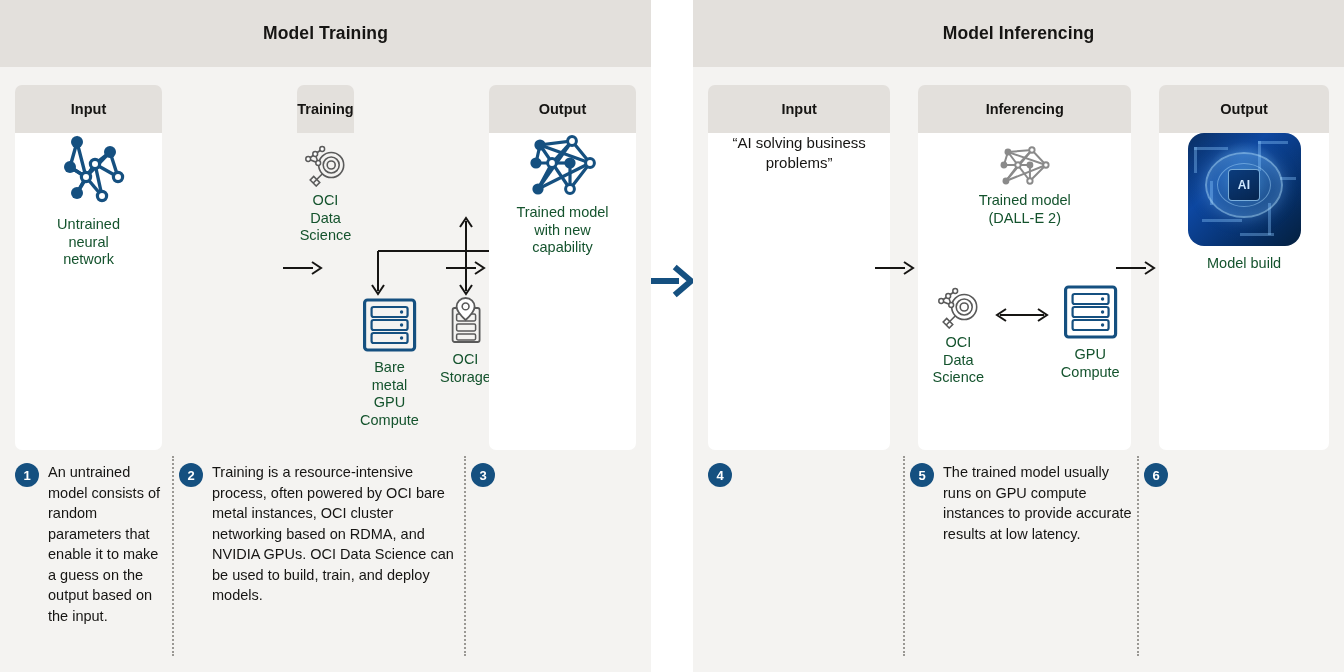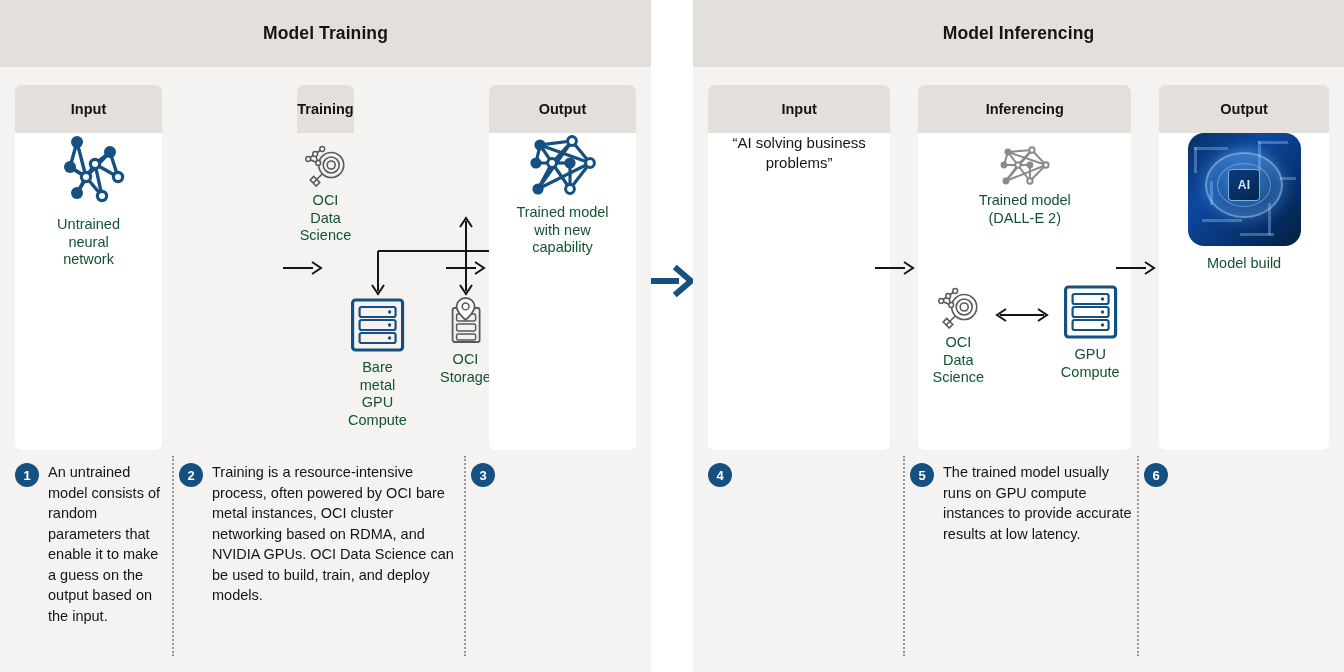--- a/index.html
+++ b/index.html
@@ -176,21 +176,21 @@
               <line x1="52" y1="118" x2="52" y2="158" stroke="#161513" stroke-width="2"></line>
               <path d="M46 152 L52 161 L58 152" fill="none" stroke="#161513" stroke-width="2"></path>
 
               <line x1="140" y1="130" x2="140" y2="158" stroke="#161513" stroke-width="2"></line>
               <path d="M134 152 L140 161 L146 152" fill="none" stroke="#161513" stroke-width="2"></path>
 
               <line x1="228" y1="118" x2="228" y2="158" stroke="#161513" stroke-width="2"></line>
               <path d="M222 152 L228 161 L234 152" fill="none" stroke="#161513" stroke-width="2"></path>
             </svg>
 
-            <div class="unit" style="position:absolute;left:52px;top:163px;transform:translateX(-50%);">
+            <div class="unit" style="position:absolute;left:64px;top:163px;transform:translateX(-50%);">
               <svg width="58" height="58" viewBox="0 0 58 58">
                 <rect x="4" y="4" width="50" height="50" rx="3" fill="none" stroke="#155080" stroke-width="3.2"></rect>
                 <rect x="11" y="11" width="36" height="10" rx="2" fill="none" stroke="#155080" stroke-width="2.2"></rect>
                 <rect x="11" y="24" width="36" height="10" rx="2" fill="none" stroke="#155080" stroke-width="2.2"></rect>
                 <rect x="11" y="37" width="36" height="10" rx="2" fill="none" stroke="#155080" stroke-width="2.2"></rect>
                 <circle cx="41" cy="16" r="1.7" fill="#155080"></circle>
                 <circle cx="41" cy="29" r="1.7" fill="#155080"></circle>
                 <circle cx="41" cy="42" r="1.7" fill="#155080"></circle>
               </svg>
               <div class="unit-label">Bare metal<br>GPU<br>Compute</div>

